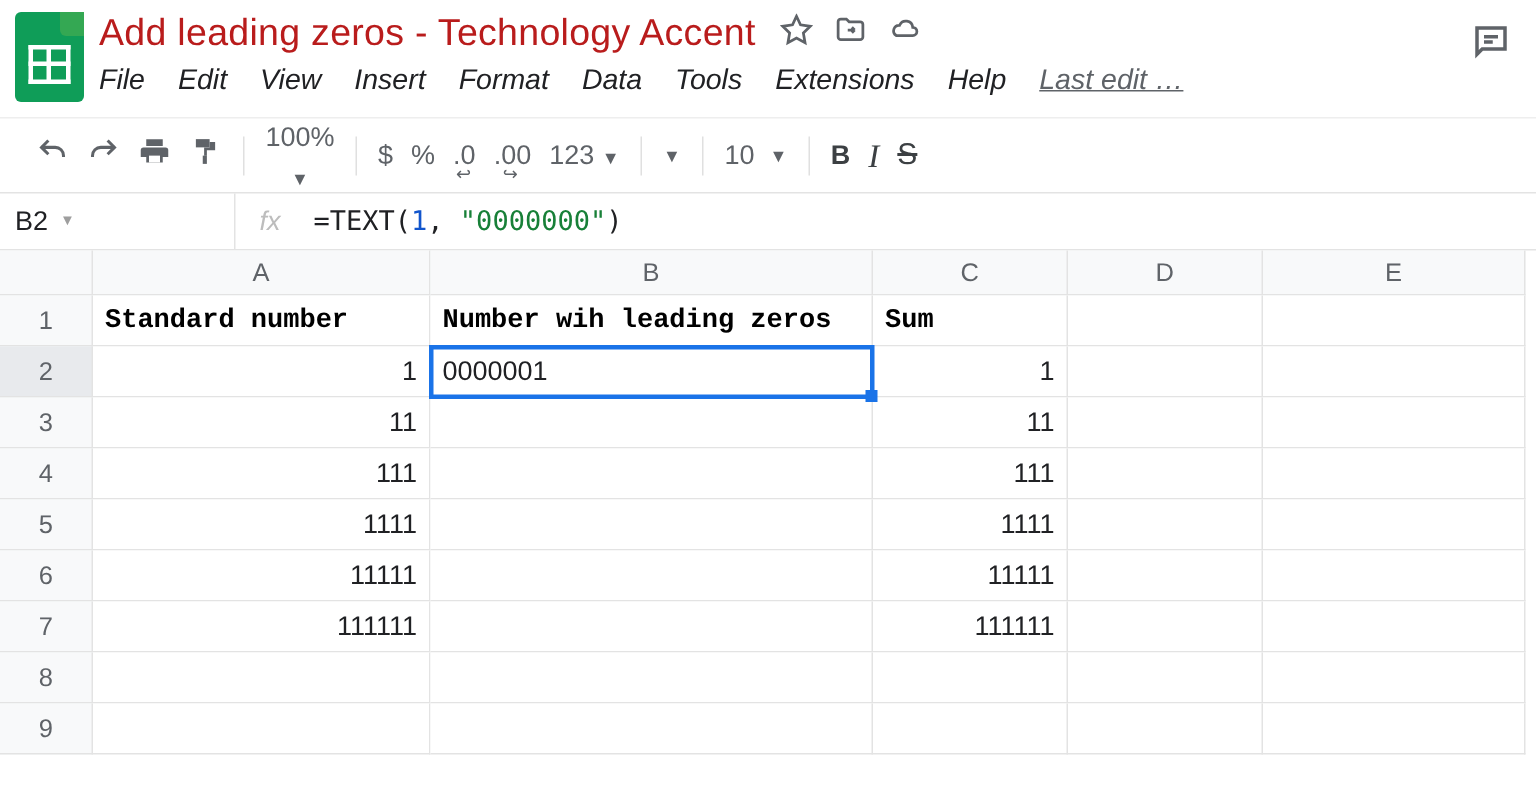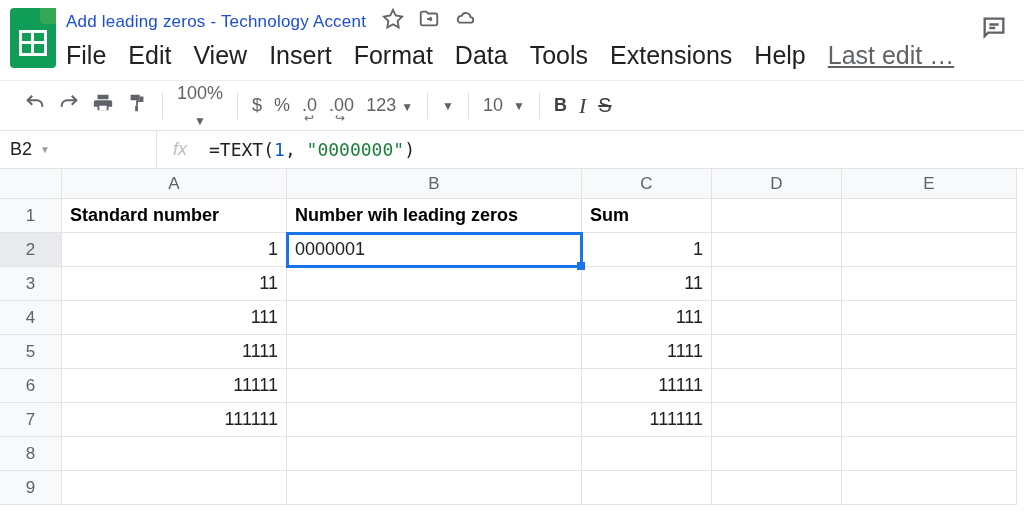--- a/index.html
+++ b/index.html
@@ -10,23 +10,23 @@
   .logo .cells { position:absolute; left:9px; top:22px; width:28px; height:26px; }
   .logo .cells div { position:absolute; background:#fff; }
   .logo .cells .h1 { left:0; top:0; width:28px; height:3px; }
   .logo .cells .h2 { left:0; top:11px; width:28px; height:3px; }
   .logo .cells .h3 { left:0; top:23px; width:28px; height:3px; }
   .logo .cells .v1 { left:0; top:0; width:3px; height:26px; }
   .logo .cells .v2 { left:12px; top:0; width:3px; height:26px; }
   .logo .cells .v3 { left:25px; top:0; width:3px; height:26px; }
   .titlecol { display:flex; flex-direction:column; gap:6px; flex:1; }
   .titlerow { display:flex; align-items:center; gap:16px; }
-  .doctitle { font-size:17px; color:#1d4ed8; letter-spacing:0.2px; }
+  .doctitle { font-size:25px; color:#b91c1c; letter-spacing:0.2px; }
   .title-icons { display:flex; gap:14px; color:#5f6368; font-size:20px; }
-  .menubar { display:flex; gap:22px; font-size:25px; color:#202124; align-items:center; }
+  .menubar { display:flex; gap:22px; font-size:19px; color:#202124; align-items:center;font-style:italic; }
   .menubar span { cursor:default; }
   .last-edit { color:#5f6368; text-decoration:underline; }
   .comments-ic { margin-left:auto; margin-right:6px; align-self:flex-start; padding-top:6px;}
   .toolbar-wrap { border-top:1px solid #eee; margin-top:10px; }
   .toolbar { display:flex; align-items:center; gap:0; height:50px; padding:0 10px; border-bottom:1px solid #e3e3e3; color:#5f6368; font-size:18px; }
   .tb-grp { display:flex; align-items:center; gap:12px; padding:0 14px; }
   .tb-sep { width:1px; height:26px; background:#e0e0e0; }
   .zoom { display:flex; align-items:center; gap:10px;flex-direction:column; }
   .caret { font-size:12px; color:#5f6368; }
   .fontbox { display:flex; align-items:center; gap:10px; }
@@ -39,21 +39,21 @@
   .formula { font-size:18px; font-family:Consolas,Menlo,monospace; padding-left:6px; }
   .formula .fn { color:#202124; }
   .formula .num { color:#1155cc; }
   .formula .str { color:#188038; }
   .grid { display:grid; grid-template-columns:62px 225px 295px 130px 130px 175px; font-size:18px; }
   .hdr { background:#f8f9fa; border-right:1px solid #e3e3e3; border-bottom:1px solid #e3e3e3; color:#5f6368; display:flex; align-items:center; justify-content:center; height:30px; font-size:17px;}
   .hdr.blank { background:#f8f9fa; }
   .rowhdr { background:#f8f9fa; border-right:1px solid #e3e3e3; border-bottom:1px solid #e3e3e3; color:#5f6368; display:flex; align-items:center; justify-content:center; height:34px; font-size:17px;}
   .rowhdr.sel { background:#e8eaed; }
   .cell { border-right:1px solid #e3e3e3; border-bottom:1px solid #e3e3e3; height:34px; display:flex; align-items:center; padding:0 8px; position:relative; background:#fff;}
-  .cell.bold { font-weight:bold; color:#000; }
+  .cell.bold { font-weight:bold; color:#000;font-family:Liberation Mono, monospace; }
   .cell.r { justify-content:flex-end; }
   .cell.l { justify-content:flex-start; }
   .cell.sel { outline:3px solid #1a73e8; outline-offset:-2px; z-index:2; }
   .cell.sel::after { content:""; position:absolute; right:-4px; bottom:-4px; width:8px; height:8px; background:#1a73e8; }
   svg.ic { width:22px; height:22px; }
 </style>
 </head>
 <body>
 
 <div class="titlebar">

